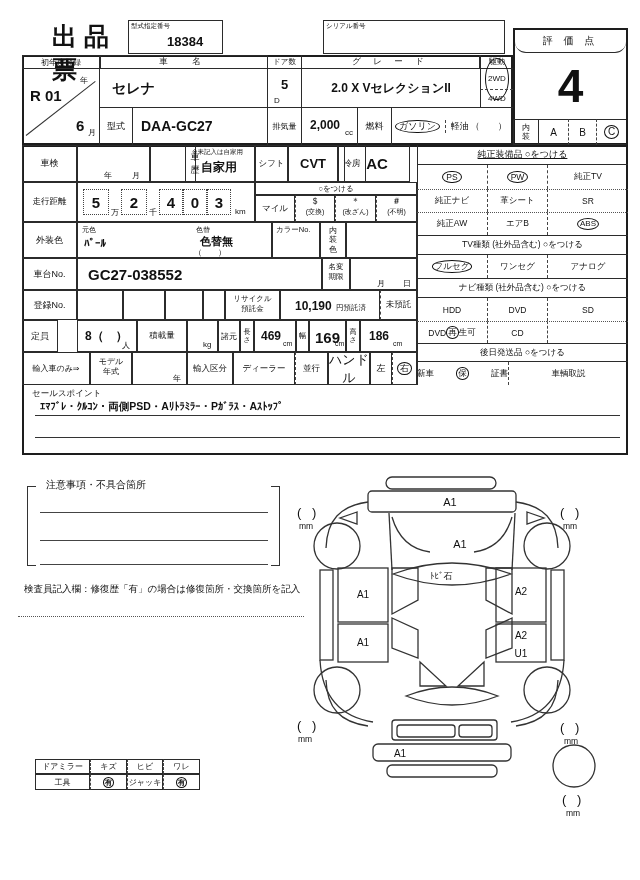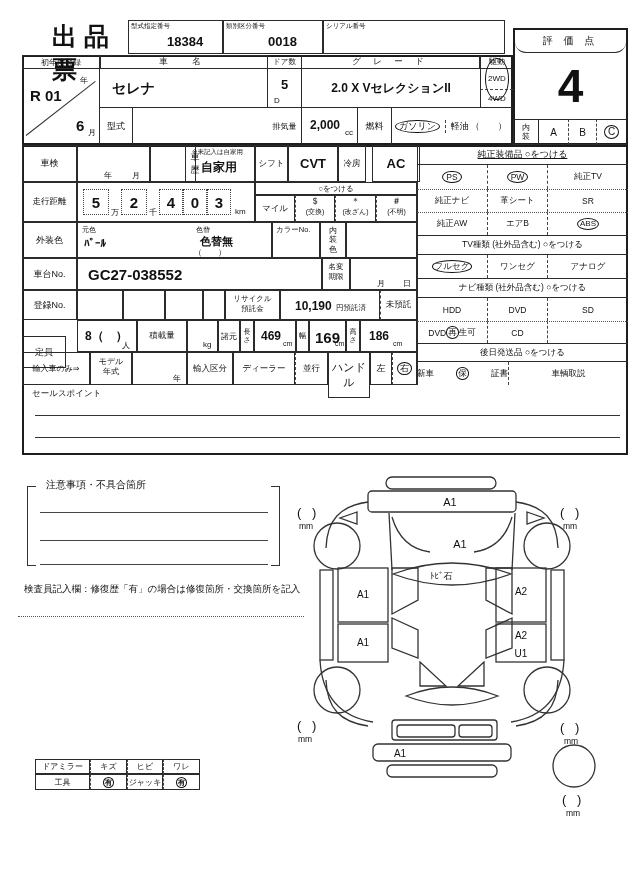--- a/index.html
+++ b/index.html
@@ -22,24 +22,20 @@
 </head>
 <body>
 
 <div id="sheet">
 
   <div class="c" style="left:52px;top:20px;width:90px;height:32px;font-size:25px;font-weight:700;letter-spacing:7px;">出品票</div>
   <div class="c b" style="left:128px;top:20px;width:95px;height:34px;">
     <span class="c tiny" style="left:2px;top:1px;">型式指定番号</span>
     <span class="c val" style="left:38px;top:13px;font-size:13px;">18384</span>
   </div>
-  <div class="c b" style="left:223px;top:20px;width:100px;height:34px;">
-    <span class="c tiny" style="left:2px;top:1px;">類別区分番号</span>
-    <span class="c val" style="left:44px;top:13px;font-size:13px;">0018</span>
-  </div>
   <div class="c b" style="left:323px;top:20px;width:182px;height:34px;">
     <span class="c tiny" style="left:2px;top:1px;">シリアル番号</span>
   </div>
 
   <div class="c b2" style="left:513px;top:28px;width:115px;height:117px;"></div>
   <div class="c fx" style="left:515px;top:30px;width:111px;height:23px;border-bottom:1px solid #2b2b2b;font-size:10px;letter-spacing:4px;border-radius:11px;">評 価 点</div>
   <div class="c fx" style="left:515px;top:53px;width:111px;height:66px;font-size:46px;font-weight:700;">4</div>
   <div class="c fx" style="left:513px;top:119px;width:26px;height:26px;border:1px solid #2b2b2b;">
     <span class="stack" style="width:10px;font-size:8px;">内装</span>
   </div>
@@ -56,20 +52,21 @@
     <span class="c val" style="left:8px;top:18px;font-size:15px;">R 01</span>
     <span class="c" style="left:58px;top:6px;font-size:8px;">年</span>
     <span class="c val" style="left:54px;top:48px;font-size:15px;">6</span>
     <span class="c" style="left:66px;top:58px;font-size:8px;">月</span>
     <span class="c" style="left:4px;top:66px;width:88px;border-top:1px solid #333;transform:rotate(-38deg);transform-origin:left center;"></span>
   </div>
 
   <div class="c fx" style="left:100px;top:55px;width:168px;height:14px;border:1px solid #2b2b2b;font-size:8.5px;letter-spacing:8px;">車　名</div>
   <div class="c val" style="left:100px;top:69px;width:168px;height:39px;border-right:1px solid #2b2b2b;border-bottom:1px solid #2b2b2b;font-size:14px;padding:11px 0 0 12px;">セレナ</div>
   <div class="c fx" style="left:100px;top:108px;width:33px;height:37px;border-right:1px solid #2b2b2b;font-size:9px;">型式</div>
+  <div class="c val" style="left:133px;top:108px;width:135px;height:37px;border-right:1px solid #2b2b2b;font-size:14px;padding:10px 0 0 8px;">DAA-GC27</div>
 
   <div class="c fx" style="left:268px;top:55px;width:34px;height:14px;border-bottom:1px solid #2b2b2b;border-right:1px solid #2b2b2b;font-size:7.5px;">ドア数</div>
   <div class="c" style="left:268px;top:69px;width:34px;height:39px;border-right:1px solid #2b2b2b;border-bottom:1px solid #2b2b2b;">
     <span class="c val" style="left:13px;top:8px;font-size:13px;">5</span>
     <span class="c" style="left:6px;top:27px;font-size:8px;">D</span>
   </div>
   <div class="c fx" style="left:268px;top:108px;width:34px;height:37px;border-right:1px solid #2b2b2b;font-size:8px;">排気量</div>
 
   <div class="c fx" style="left:302px;top:55px;width:178px;height:14px;border-bottom:1px solid #2b2b2b;border-right:1px solid #2b2b2b;font-size:8.5px;letter-spacing:5px;">グ レ ー ド</div>
   <div class="c fx val" style="left:302px;top:69px;width:178px;height:39px;border-bottom:1px solid #2b2b2b;font-size:12px;">2.0 X VセレクションII</div>
@@ -99,21 +96,21 @@
     <span class="c" style="left:54px;top:24px;font-size:8px;">月</span>
   </div>
   <div class="c fx b" style="left:150px;top:145px;width:35px;height:37px;font-size:9px;padding-left:44px;">車歴</div>
   <div class="c b" style="left:185px;top:145px;width:70px;height:37px;">
     <span class="c tiny" style="left:6px;top:2px;">※未記入は自家用</span>
     <span class="c val" style="left:15px;top:13px;font-size:12px;">自家用</span>
   </div>
   <div class="c fx b" style="left:255px;top:145px;width:33px;height:37px;font-size:8.5px;">シフト</div>
   <div class="c fx val b" style="left:288px;top:145px;width:50px;height:37px;font-size:13px;">CVT</div>
   <div class="c fx b" style="left:338px;top:145px;width:28px;height:37px;font-size:8.5px;">冷房</div>
-  <div class="c fx val b" style="left:372px;top:145px;width:48px;height:37px;font-size:13px;">AC</div>
+  <div class="c fx val b" style="left:344px;top:145px;width:66px;height:37px;font-size:15px;">AC</div>
 
   <div class="c fx b" style="left:22px;top:182px;width:55px;height:40px;font-size:8.5px;">走行距離</div>
   <div class="c b" style="left:77px;top:182px;width:178px;height:40px;">
     <span class="c fx val" style="left:5px;top:6px;width:26px;height:26px;border:1.5px dotted #444;font-size:15px;">5</span>
     <span class="c" style="left:33px;top:24px;font-size:8px;">万</span>
     <span class="c fx val" style="left:43px;top:6px;width:26px;height:26px;border:1.5px dotted #444;font-size:15px;">2</span>
     <span class="c" style="left:71px;top:24px;font-size:8px;">千</span>
     <span class="c fx val" style="left:81px;top:6px;width:24px;height:26px;border:1.5px dotted #444;font-size:15px;">4</span>
     <span class="c fx val" style="left:105px;top:6px;width:24px;height:26px;border:1.5px dotted #444;font-size:15px;">0</span>
     <span class="c fx val" style="left:129px;top:6px;width:24px;height:26px;border:1.5px dotted #444;font-size:15px;">3</span>
@@ -169,21 +166,21 @@
   <div class="c b" style="left:225px;top:290px;width:55px;height:30px;text-align:center;font-size:7.5px;line-height:1.3;padding-top:3px;">
     <div>リサイクル</div>
     <div>預託金</div>
   </div>
   <div class="c b" style="left:280px;top:290px;width:100px;height:30px;">
     <span class="c val" style="left:14px;top:8px;font-size:12px;">10,190</span>
     <span class="c" style="left:55px;top:12px;font-size:7.5px;">円預託済</span>
   </div>
   <div class="c fx b" style="left:380px;top:290px;width:37px;height:30px;border-left:1px dashed #444;font-size:8.5px;">未預託</div>
 
-  <div class="c fx b" style="left:22px;top:336px;width:44px;height:32px;font-size:9px;">定員</div>
+  <div class="c fx b" style="left:22px;top:320px;width:36px;height:32px;font-size:9px;">定員</div>
   <div class="c b" style="left:77px;top:320px;width:60px;height:32px;">
     <span class="c val" style="left:7px;top:7px;font-size:12px;">8（　）</span>
     <span class="c" style="left:44px;top:19px;font-size:8px;">人</span>
   </div>
   <div class="c fx b" style="left:137px;top:320px;width:50px;height:32px;font-size:8.5px;">積載量</div>
   <div class="c b" style="left:187px;top:320px;width:31px;height:32px;">
     <span class="c" style="left:15px;top:19px;font-size:8px;">kg</span>
   </div>
   <div class="c fx b" style="left:218px;top:320px;width:22px;height:32px;font-size:8px;">諸元</div>
   <div class="c fx b" style="left:240px;top:320px;width:14px;height:32px;">
@@ -210,27 +207,28 @@
   <div class="c b" style="left:90px;top:352px;width:42px;height:33px;text-align:center;font-size:8px;line-height:1.3;padding-top:4px;">
     <div>モデル</div>
     <div>年式</div>
   </div>
   <div class="c b" style="left:132px;top:352px;width:55px;height:33px;">
     <span class="c" style="left:40px;top:20px;font-size:8px;">年</span>
   </div>
   <div class="c fx b" style="left:187px;top:352px;width:46px;height:33px;font-size:8.5px;">輸入区分</div>
   <div class="c fx b" style="left:233px;top:352px;width:62px;height:33px;font-size:8.5px;">ディーラー</div>
   <div class="c fx b" style="left:295px;top:352px;width:33px;height:33px;border-left:1px dashed #444;font-size:8.5px;">並行</div>
-  <div class="c fx b" style="left:328px;top:352px;width:42px;height:46px;font-size:11px;">ハンドル</div>
+  <div class="c fx b" style="left:328px;top:352px;width:42px;height:33px;font-size:13px;">ハンドル</div>
   <div class="c fx b" style="left:370px;top:352px;width:22px;height:33px;font-size:9px;">左</div>
   <div class="c fx b" style="left:392px;top:352px;width:25px;height:33px;border-left:1px dashed #444;font-size:9px;">
     <span class="ring1" style="padding:0 2px;">右</span>
   </div>
 
   <div class="c" style="left:32px;top:388px;font-size:8.5px;">セールスポイント</div>
+  <div class="c val" style="left:40px;top:400px;font-size:10.5px;">ｴﾏﾌﾞﾚ・ｸﾙｺﾝ・両側PSD・Aﾘﾄﾗﾐﾗｰ・Pｶﾞﾗｽ・Aｽﾄｯﾌﾟ</div>
   <div class="c" style="left:35px;top:415px;width:585px;border-top:1px solid #333;"></div>
   <div class="c" style="left:35px;top:437px;width:585px;border-top:1px solid #333;"></div>
 
   <div class="c" style="left:417px;top:145px;width:211px;height:240px;border-left:1.5px solid #2b2b2b;"></div>
   <div class="c fx" style="left:417px;top:145px;width:211px;height:20px;border-bottom:1px solid #2b2b2b;font-size:9px;text-decoration:underline;">純正装備品 ○をつける</div>
   <div class="c fx" style="left:417px;top:165px;width:70px;height:24px;font-size:8.5px;">
       <span class="ring">PS</span>
     </div>
   <div class="c fx dl" style="left:487px;top:165px;width:60px;height:24px;font-size:8.5px;">
       <span class="ring">PW</span>

